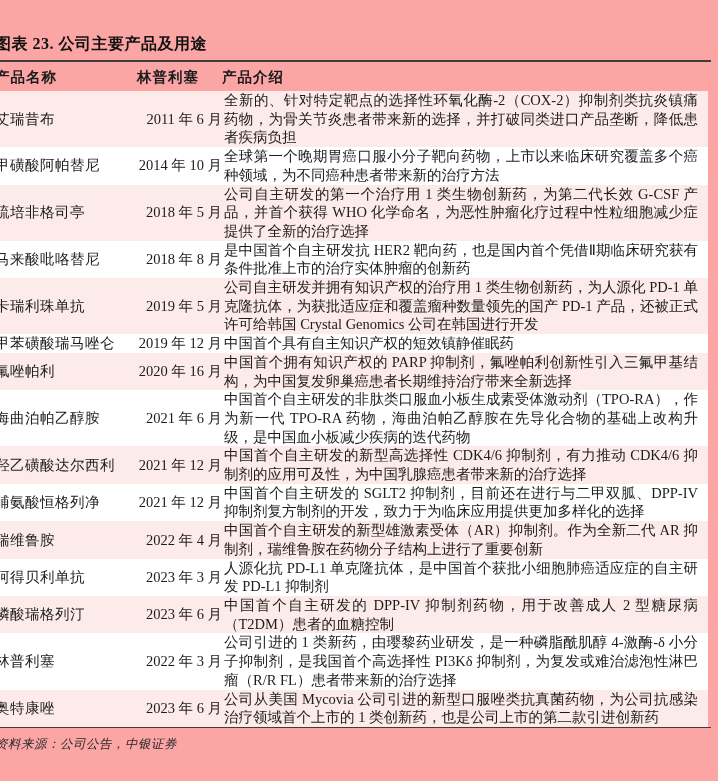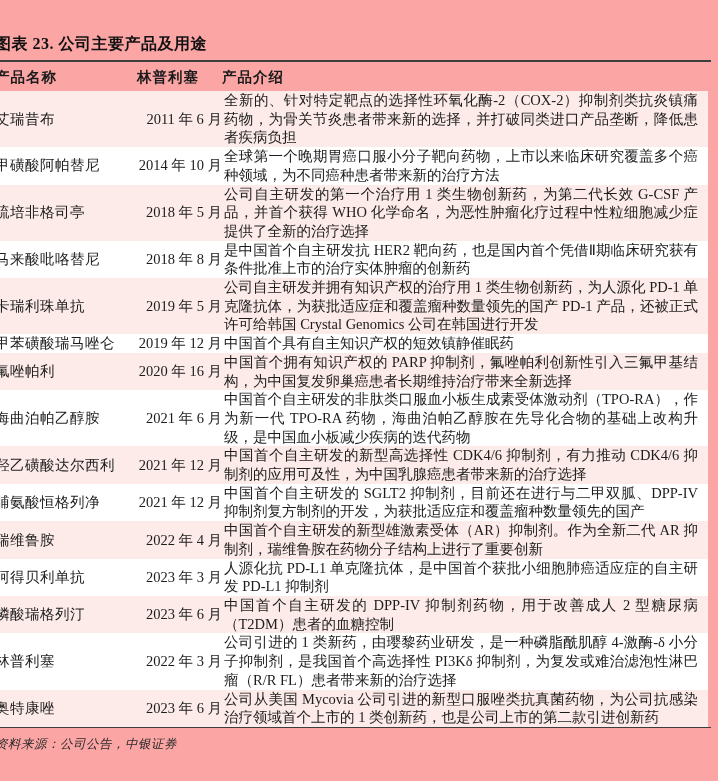--- a/index.html
+++ b/index.html
@@ -149,21 +149,21 @@
     <td class="intro">中国首个自主研发的非肽类口服血小板生成素受体激动剂（TPO-RA），作为新一代 TPO-RA 药物，海曲泊帕乙醇胺在先导化合物的基础上改构升级，是中国血小板减少疾病的迭代药物</td>
   </tr>
           <tr class="odd">
     <td class="name">羟乙磺酸达尔西利</td>
     <td class="date">2021 年 12 月</td>
     <td class="intro">中国首个自主研发的新型高选择性 CDK4/6 抑制剂，有力推动 CDK4/6 抑制剂的应用可及性，为中国乳腺癌患者带来新的治疗选择</td>
   </tr>
           <tr class="even">
     <td class="name">脯氨酸恒格列净</td>
     <td class="date">2021 年 12 月</td>
-    <td class="intro">中国首个自主研发的 SGLT2 抑制剂，目前还在进行与二甲双胍、DPP-IV 抑制剂复方制剂的开发，为获批适应症和覆盖瘤种数量领先的国产</td>
+    <td class="intro">中国首个自主研发的 SGLT2 抑制剂，目前还在进行与二甲双胍、DPP-IV 抑制剂复方制剂的开发，致力于为临床应用提供更加多样化的选择</td>
   </tr>
           <tr class="odd">
     <td class="name">瑞维鲁胺</td>
     <td class="date">2022 年 4 月</td>
     <td class="intro">中国首个自主研发的新型雄激素受体（AR）抑制剂。作为全新二代 AR 抑制剂，瑞维鲁胺在药物分子结构上进行了重要创新</td>
   </tr>
           <tr class="even">
     <td class="name">阿得贝利单抗</td>
     <td class="date">2023 年 3 月</td>
     <td class="intro">人源化抗 PD-L1 单克隆抗体，是中国首个获批小细胞肺癌适应症的自主研发 PD-L1 抑制剂</td>

